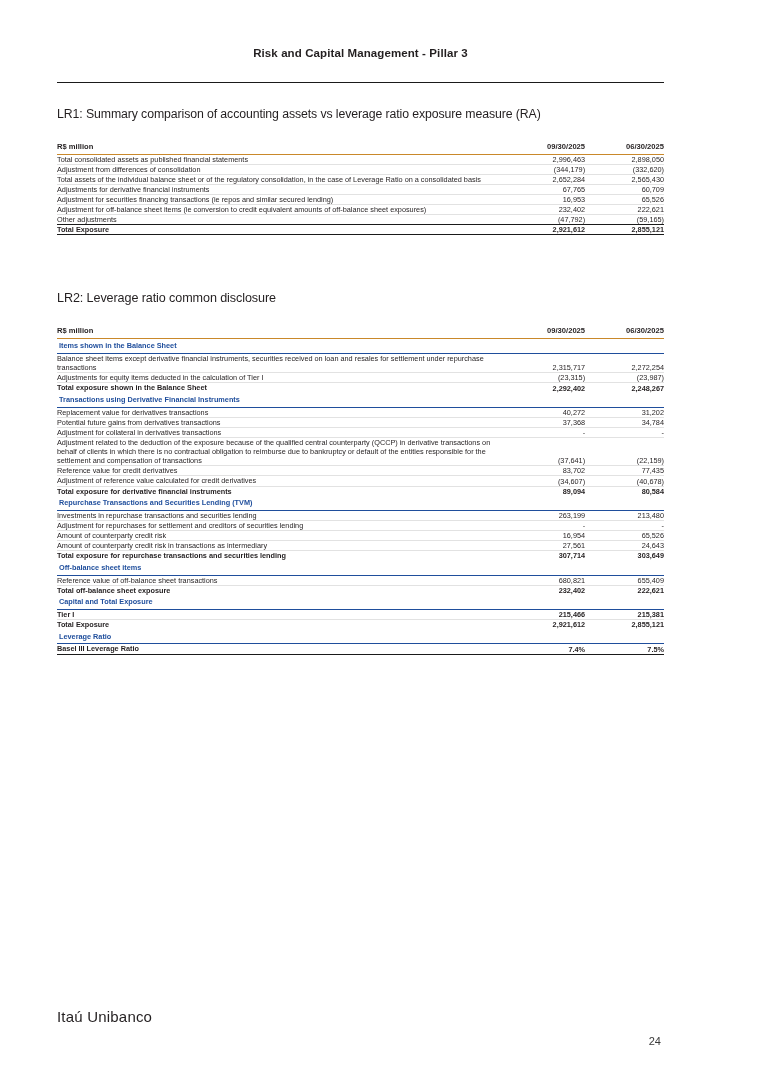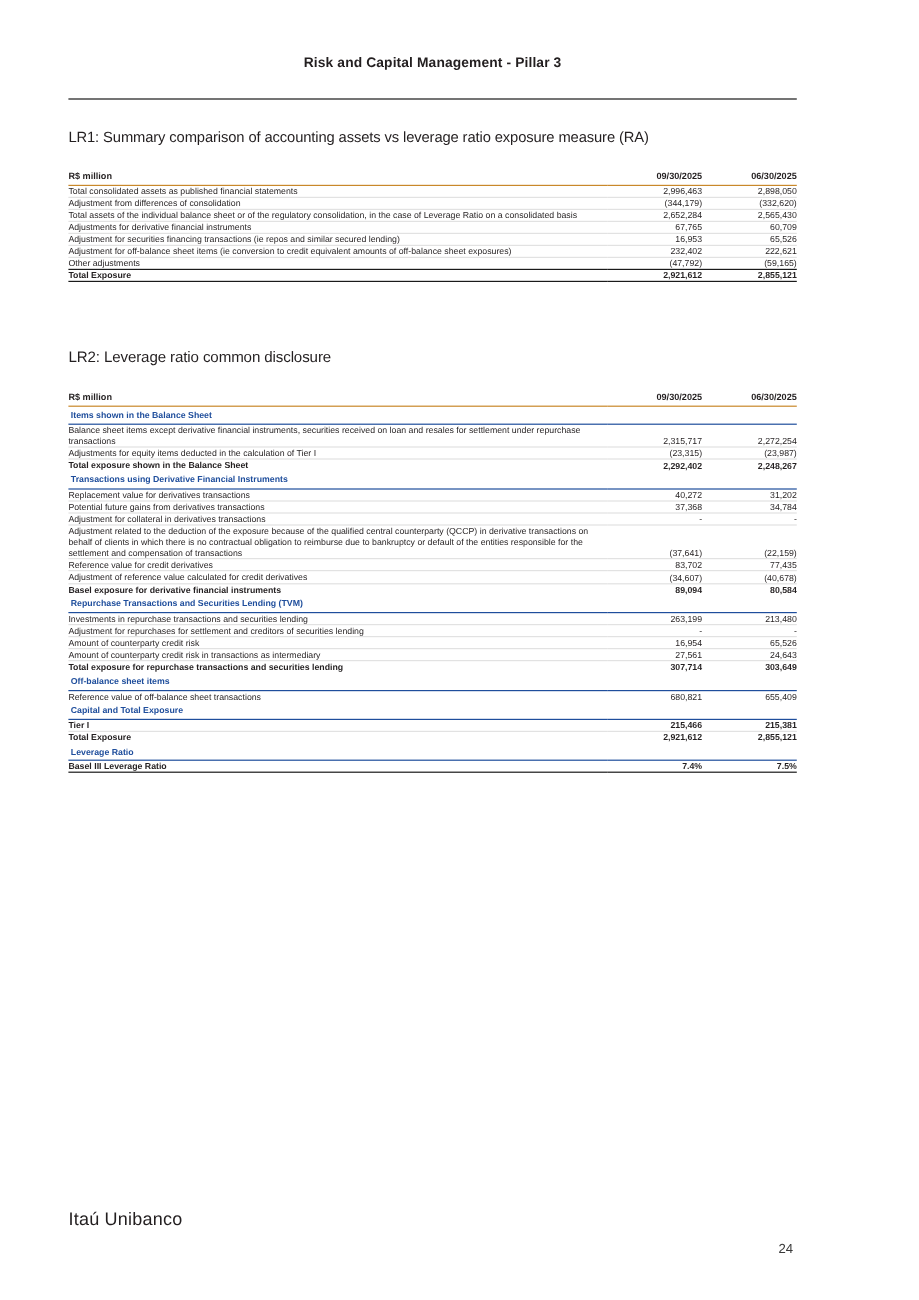--- a/index.html
+++ b/index.html
@@ -253,21 +253,21 @@
           <td class="label">Reference value for credit derivatives</td>
           <td class="num">83,702</td>
           <td class="num">77,435</td>
         </tr>
         <tr class="data">
           <td class="label">Adjustment of reference value calculated for credit derivatives</td>
           <td class="num">(34,607)</td>
           <td class="num">(40,678)</td>
         </tr>
         <tr class="data bold">
-          <td class="label">Basel exposure for derivative financial instruments</td>
+          <td class="label">Total exposure for derivative financial instruments</td>
           <td class="num">89,094</td>
           <td class="num">80,584</td>
         </tr>
 
         <tr class="sub-head">
           <td>Repurchase Transactions and Securities Lending (TVM)</td>
           <td class="num"></td>
           <td class="num"></td>
         </tr>
         <tr class="data first-data">
@@ -298,20 +298,25 @@
 
         <tr class="sub-head">
           <td>Off-balance sheet items</td>
           <td class="num"></td>
           <td class="num"></td>
         </tr>
         <tr class="data first-data">
           <td class="label">Reference value of off-balance sheet transactions</td>
           <td class="num">680,821</td>
           <td class="num">655,409</td>
+        </tr>
+        <tr class="data bold">
+          <td class="label">Total off-balance sheet exposure</td>
+          <td class="num">232,402</td>
+          <td class="num">222,621</td>
         </tr>
 
         <tr class="sub-head">
           <td>Capital and Total Exposure</td>
           <td class="num"></td>
           <td class="num"></td>
         </tr>
         <tr class="data bold first-data">
           <td class="label">Tier I</td>
           <td class="num">215,466</td>

